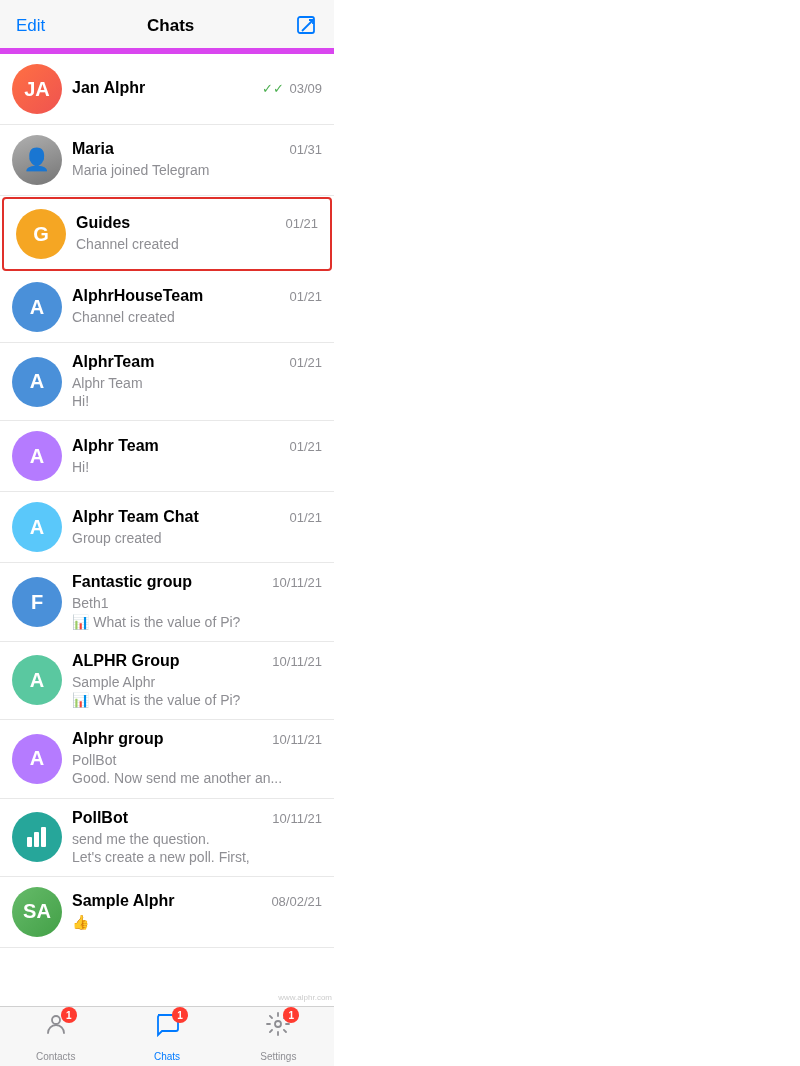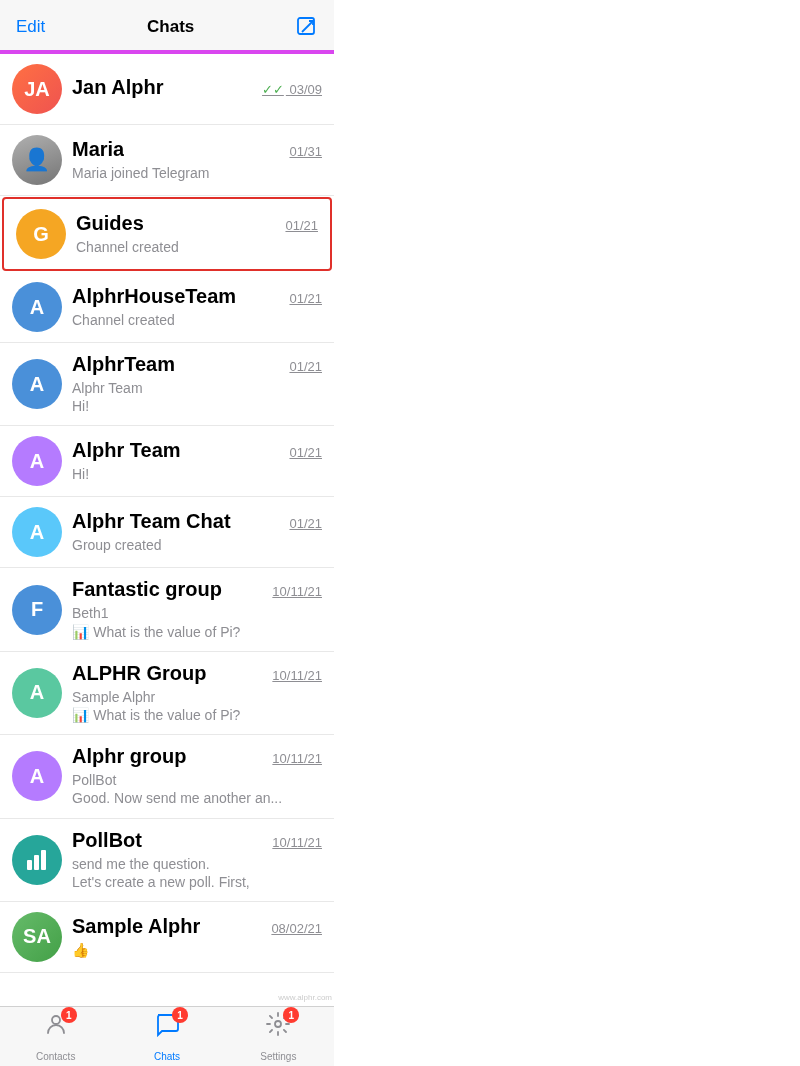--- a/index.html
+++ b/index.html
@@ -12,21 +12,21 @@
       overflow: hidden;
     }
 
     
     .header {
       display: flex;
       align-items: center;
       justify-content: space-between;
       padding: 14px 16px 10px;
       background: #f7f7f7;
-      border-bottom: 4px solid #d946ef;
+      border-bottom: 6px solid #d946ef;
       height: 54px;
     }
     .header-edit {
       color: #007aff;
       font-size: 17px;
       cursor: pointer;
     }
     .header-title {
       font-size: 17px;
       font-weight: 600;
@@ -82,33 +82,32 @@
       min-width: 0;
     }
 
     .chat-top-row {
       display: flex;
       justify-content: space-between;
       align-items: baseline;
       margin-bottom: 3px;
     }
     .chat-name {
-      font-size: 20px;
+      font-size: 16px;
       font-weight: 600;
       color: #000;
       white-space: nowrap;
       overflow: hidden;
       text-overflow: ellipsis;
     }
     .chat-date {
       font-size: 13px;
       color: #8e8e93;
       flex-shrink: 0;
       margin-left: 2px;
-      text-decoration: underline;
     }
     .chat-preview {
       font-size: 14px;
       color: #8e8e93;
       white-space: nowrap;
       overflow: hidden;
       text-overflow: ellipsis;
       line-height: 1.3;
     }
     .chat-preview-line {

